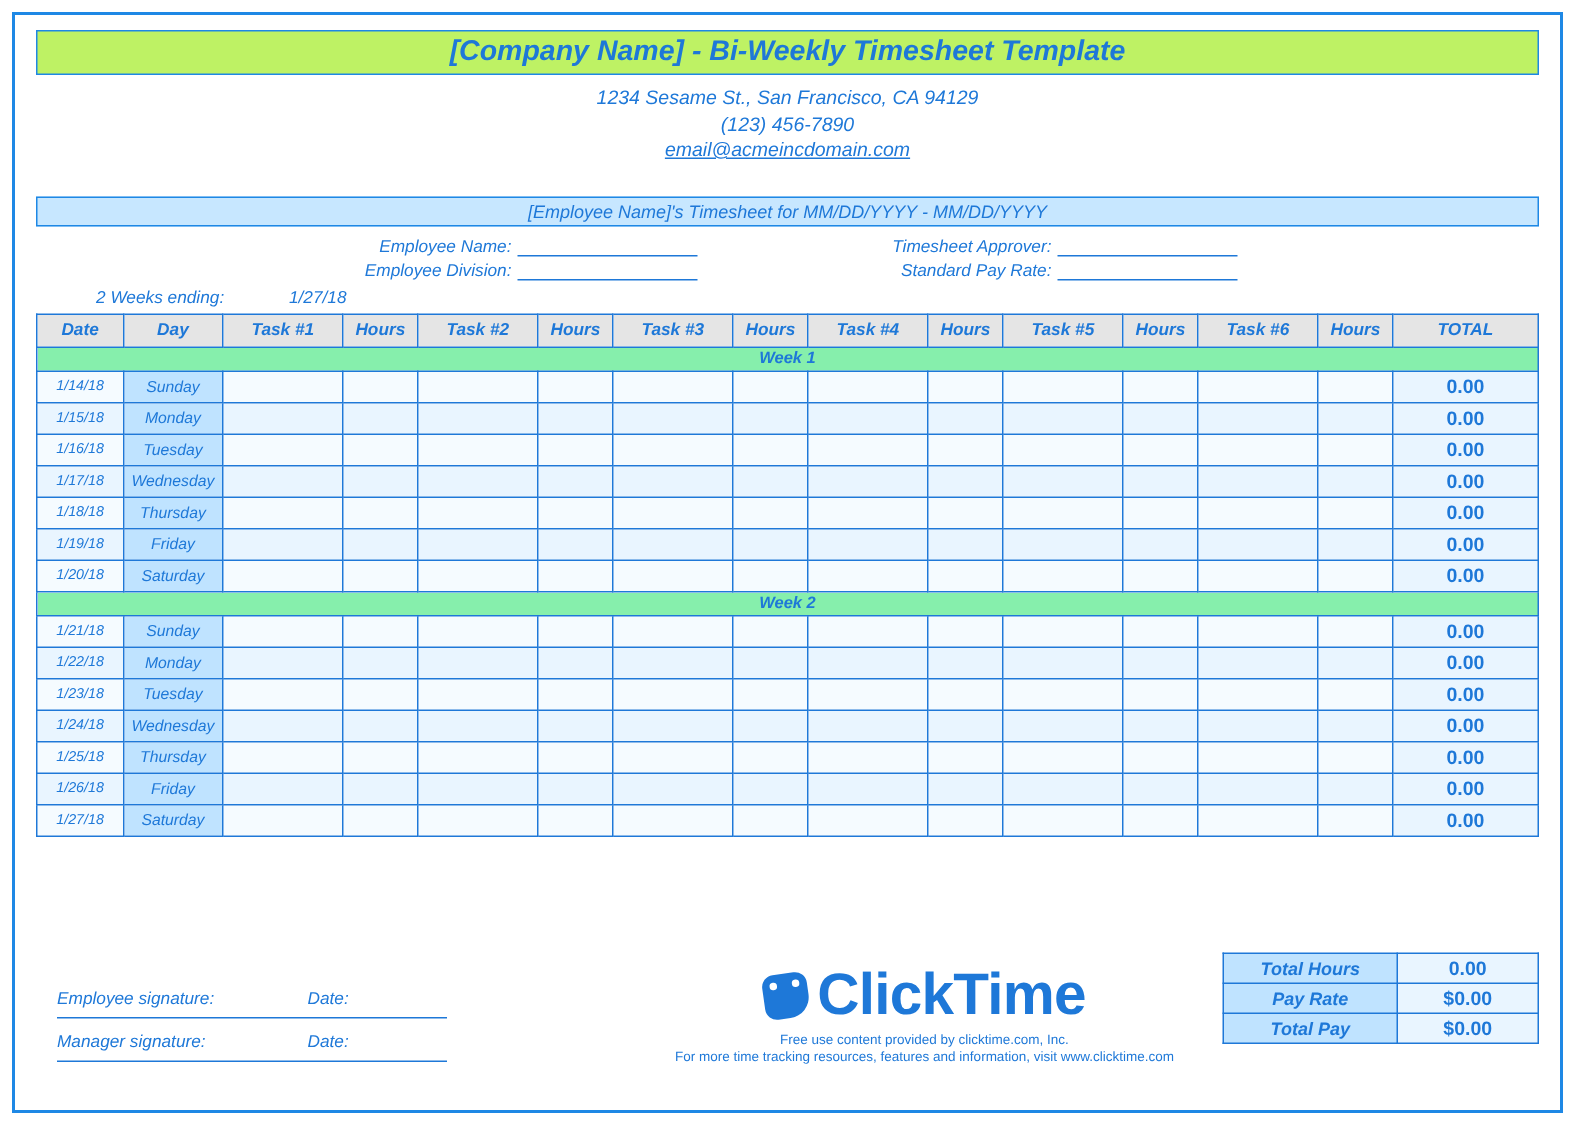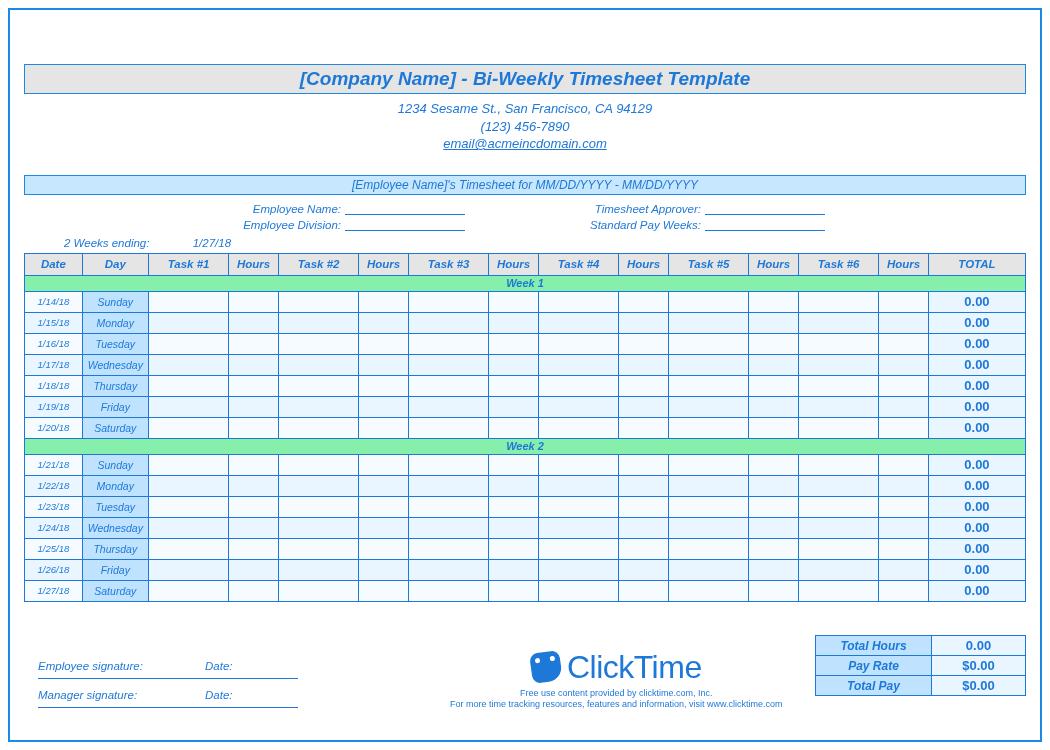--- a/index.html
+++ b/index.html
@@ -13,25 +13,24 @@
   }
   .outer {
     border: 2px solid #1e88e5;
     margin: 8px;
     width: 1034px;
     height: 734px;
     padding: 10px 14px;
     position: relative;
   }
   .title-bar {
-    background: #e5e5e5;
+    background: #bef264;
     border: 1.2px solid #1e88e5;
     text-align: center;
     padding: 3px 0;
-    margin-top: 44px;
   }
   .title-bar span {
     color: #1e78d8;
     font-weight: bold;
     font-size: 19px;
     font-style: italic;
   }
   .addr-block { text-align: center; color: #1e78d8; font-size: 13px; line-height: 1.35; margin: 6px 0 22px; font-style: italic; }
   .addr-block a { color: #1e78d8; text-decoration: underline; }
   .subhead {
@@ -150,21 +149,21 @@
     border-radius: 8px 8px 14px 8px;
     position: relative;
     transform: rotate(-8deg);
   }
   .brand-icon::before {
     content:""; position:absolute; width:5px; height:5px; background:#fff; border-radius:50%; top:5px; left:5px;
   }
   .brand-icon::after {
     content:""; position:absolute; width:5px; height:5px; background:#fff; border-radius:50%; top:5px; right:5px;
   }
-  .brand-text { font-size: 32px; font-weight: 400; color:#1e78d8; letter-spacing:-0.5px; }
+  .brand-text { font-size: 39px; font-weight: 700; color:#1e78d8; letter-spacing:-0.5px; }
   .brand-foot { color:#1e78d8; font-size:9px; text-align:center; line-height:1.25; margin-top:2px; }
 </style>
 </head>
 <body>
 
 <div class="outer">
 
   <div class="title-bar">
     <span>[Company Name] - Bi-Weekly Timesheet Template</span>
   </div>
@@ -187,21 +186,21 @@
           <span class="lbl">Employee Division:</span>
           <span class="line"></span>
         </div>
     </div>
     <div class="col">
       <div class="row">
           <span class="lbl">Timesheet Approver:</span>
           <span class="line"></span>
         </div>
       <div class="row">
-          <span class="lbl">Standard Pay Weeks:</span>
+          <span class="lbl">Standard Pay Rate:</span>
           <span class="line"></span>
         </div>
     </div>
   </div>
 
   <div class="weeks-ending">
     <span>2 Weeks ending:</span>
     <span class="val">1/27/18</span>
   </div>
 

